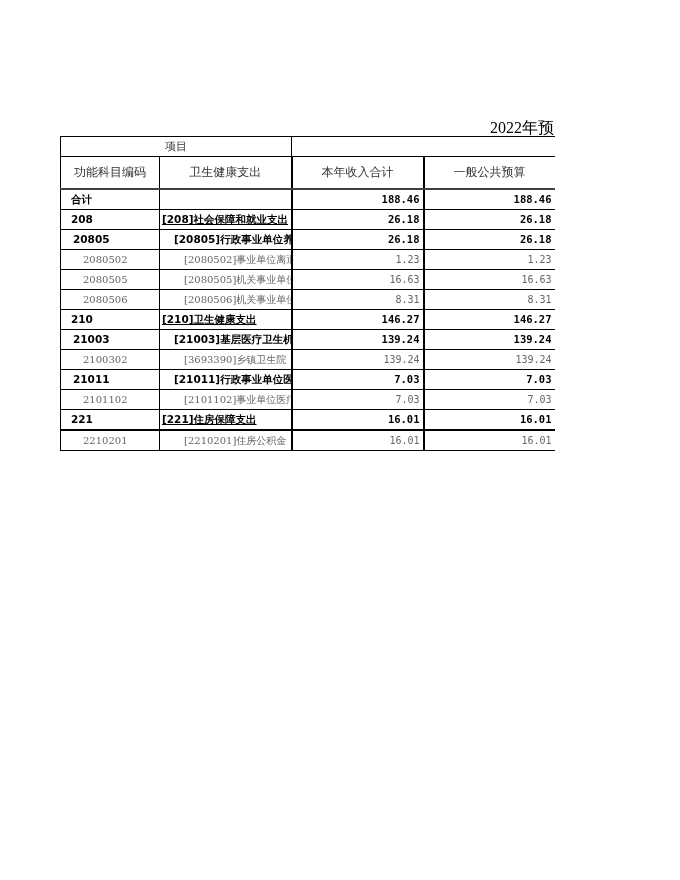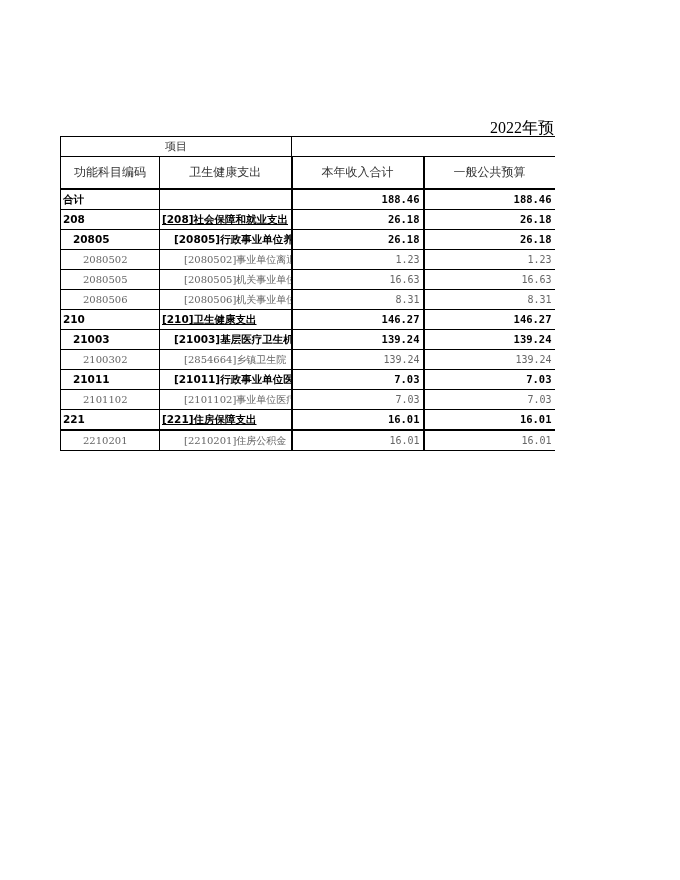--- a/index.html
+++ b/index.html
@@ -16,27 +16,27 @@
   }
   table {
     border-collapse: collapse; table-layout: fixed; width: 620px;
   }
   td {
     border: 1px solid #000; height: 19px; padding: 0 3px; font-size: 11px;
     white-space: nowrap; overflow: hidden; line-height: 19px;
   }
   td.thick-r { border-right: 2px solid #000; }
   tr.hdr1 td { height: 19px; color: #333; text-align: center; font-size: 11px; }
-  tr.hdr2 td { height: 31px; color: #333; text-align: center; font-size: 12px; border-bottom: 2px solid #000000; }
+  tr.hdr2 td { height: 31px; color: #333; text-align: center; font-size: 12px; border-bottom: 2px solid #404040; }
   tr.row td { height: 19px; }
   .b { font-weight: bold; color: #000; font-family: "DejaVu Sans", "Liberation Sans", sans-serif; font-size: 10.5px; }
   .n { color: #666; font-size: 10px; }
   .num { text-align: right; font-family: "DejaVu Sans Mono", "Liberation Mono", monospace; }
   .num.b { font-family: "DejaVu Sans Mono", "Liberation Mono", monospace; font-weight: bold; }
-  .lvl1 { padding-left: 2px; }
+  .lvl1 { padding-left: 10px; }
   .lvl2 { padding-left: 12px; }
   .lvl3 { padding-left: 22px; }
   .nlvl1 { padding-left: 2px; text-decoration: underline; }
   .nlvl2 { padding-left: 14px; }
   .nlvl3 { padding-left: 24px; }
   tr.last td { border-top: 2px solid #000; margin-top: 24px; }
 </style>
 </head>
 <body>
 
@@ -105,21 +105,21 @@
           <td class="b num thick-r">146.27</td>
         </tr>
         <tr class="row">
           <td class="b lvl2">21003</td>
           <td class="b thick-r nlvl2">[21003]基层医疗卫生机构</td>
           <td class="b num thick-r">139.24</td>
           <td class="b num thick-r">139.24</td>
         </tr>
         <tr class="row">
           <td class="n lvl3">2100302</td>
-          <td class="n thick-r nlvl3">[2854664]乡镇卫生院</td>
+          <td class="n thick-r nlvl3">[3693390]乡镇卫生院</td>
           <td class="n num thick-r">139.24</td>
           <td class="n num thick-r">139.24</td>
         </tr>
         <tr class="row">
           <td class="b lvl2">21011</td>
           <td class="b thick-r nlvl2">[21011]行政事业单位医疗</td>
           <td class="b num thick-r">7.03</td>
           <td class="b num thick-r">7.03</td>
         </tr>
         <tr class="row">

